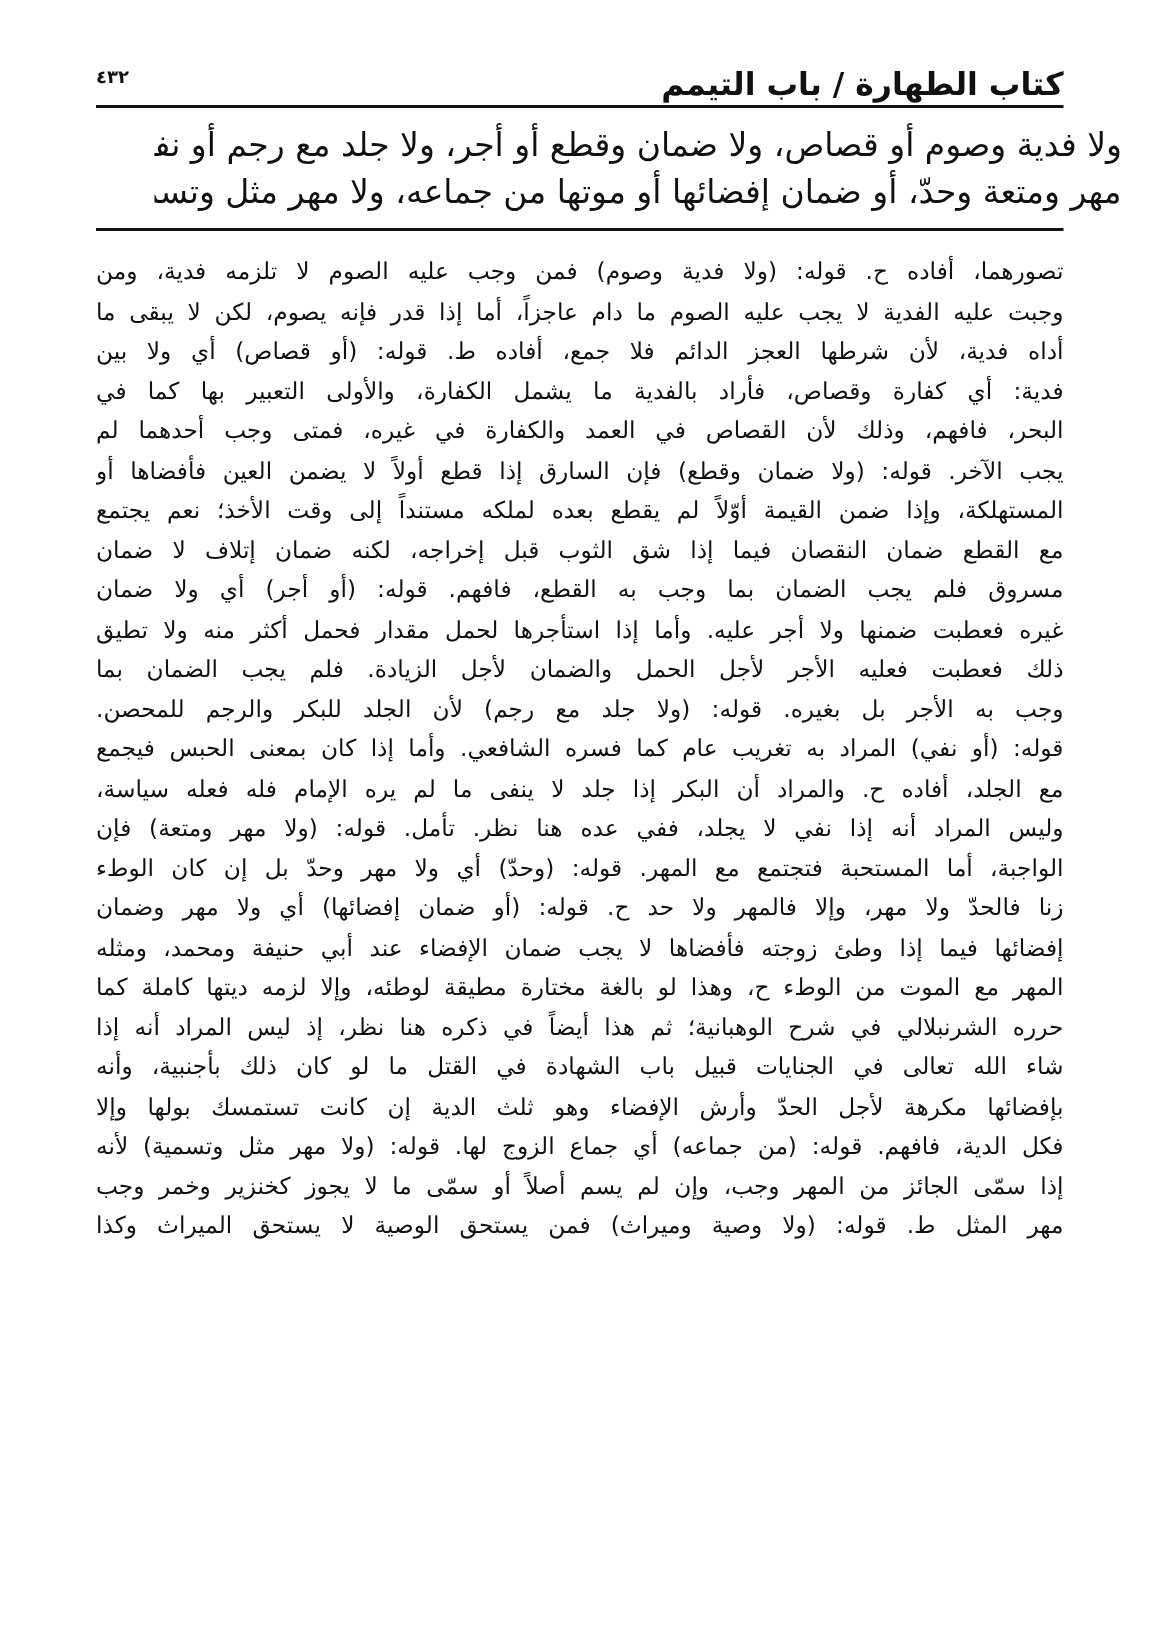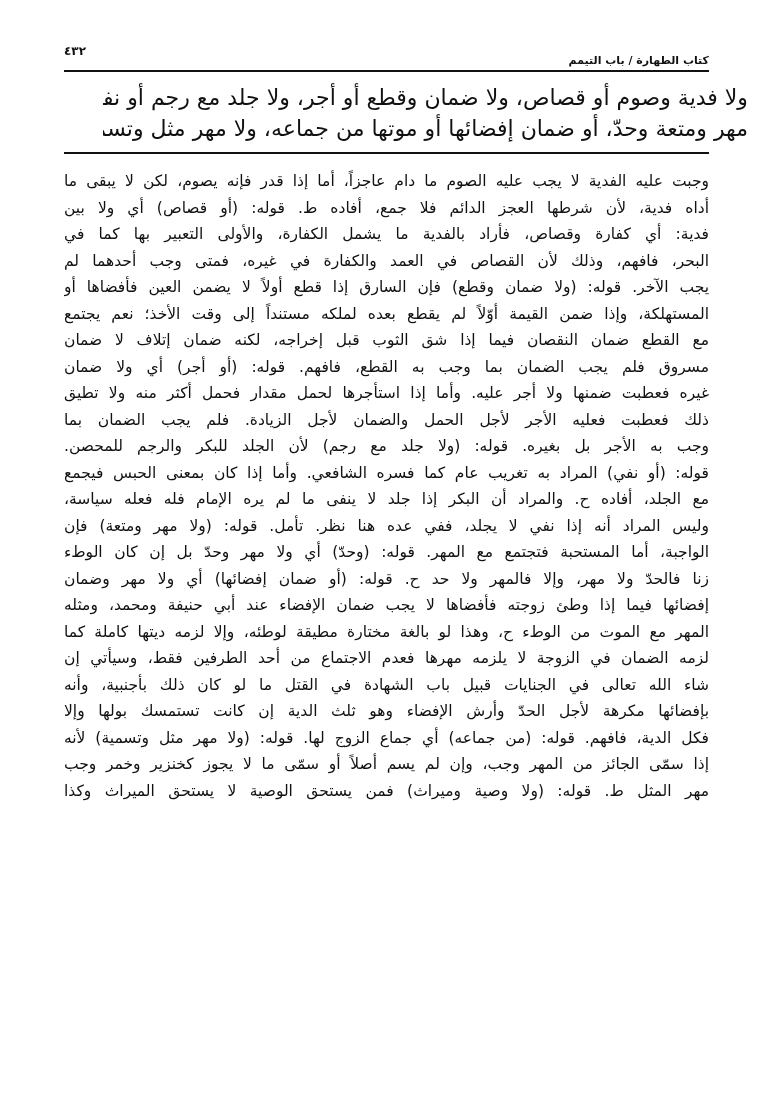--- a/index.html
+++ b/index.html
@@ -1,19 +1,19 @@
 <!DOCTYPE html>
 <html><head>
 <meta charset="utf-8">
 <style>
   html, body { margin: 0; padding: 0; background: #ffffff; }
   body { width: 767px; height: 1098px; position: relative; overflow: hidden; color: #111; }
   .page { position: absolute; left: 64px; top: 0; width: 645px; direction: rtl; font-family: "DejaVu Sans", sans-serif; }
   .running-head { position: absolute; top: 42px; left: 0; width: 645px; height: 28px; border-bottom: 2px solid #111; }
-  .head-title { position: absolute; right: 0; top: 12px; font-weight: bold; font-size: 11px; }
+  .head-title { position: absolute; right: 0; top: 2px; font-weight: bold; font-size: 21px; }
   .head-page { position: absolute; left: 0; top: 2px; font-weight: bold; font-size: 12px; }
   .matn { position: absolute; top: 82px; left: 0; width: 645px; font-size: 22px; line-height: 31px; text-align: justify; margin-left: 39px; }
   .matn-line { display: block; text-align-last: justify; height: 31px; white-space: nowrap; overflow: hidden; }
   .rule { position: absolute; top: 152px; left: 0; width: 645px; border-top: 2px solid #111; }
   .sharh { position: absolute; top: 168px; left: 0; width: 645px; font-size: 15.5px; line-height: 26.5px; }
   .sharh-line { display: block; text-align: justify; text-align-last: justify; height: 26.5px; white-space: nowrap; overflow: hidden; }
 </style>
 </head>
 <body>
 
@@ -24,39 +24,40 @@
   </div>
 
   <div class="matn">
     <span class="matn-line">ولا فدية وصوم أو قصاص، ولا ضمان وقطع أو أجر، ولا جلد مع رجم أو نفي، ولا</span>
     <span class="matn-line">مهر ومتعة وحدّ، أو ضمان إفضائها أو موتها من جماعه، ولا مهر مثل وتسمية، ولا وصية</span>
   </div>
 
   <div class="rule"></div>
 
   <div class="sharh">
+    <span class="sharh-line">تصورهما، أفاده ح. قوله: (ولا فدية وصوم) فمن وجب عليه الصوم لا تلزمه فدية، ومن</span>
     <span class="sharh-line">وجبت عليه الفدية لا يجب عليه الصوم ما دام عاجزاً، أما إذا قدر فإنه يصوم، لكن لا يبقى ما</span>
     <span class="sharh-line">أداه فدية، لأن شرطها العجز الدائم فلا جمع، أفاده ط. قوله: (أو قصاص) أي ولا بين</span>
     <span class="sharh-line">فدية: أي كفارة وقصاص، فأراد بالفدية ما يشمل الكفارة، والأولى التعبير بها كما في</span>
     <span class="sharh-line">البحر، فافهم، وذلك لأن القصاص في العمد والكفارة في غيره، فمتى وجب أحدهما لم</span>
     <span class="sharh-line">يجب الآخر. قوله: (ولا ضمان وقطع) فإن السارق إذا قطع أولاً لا يضمن العين فأفضاها أو</span>
     <span class="sharh-line">المستهلكة، وإذا ضمن القيمة أوّلاً لم يقطع بعده لملكه مستنداً إلى وقت الأخذ؛ نعم يجتمع</span>
     <span class="sharh-line">مع القطع ضمان النقصان فيما إذا شق الثوب قبل إخراجه، لكنه ضمان إتلاف لا ضمان</span>
     <span class="sharh-line">مسروق فلم يجب الضمان بما وجب به القطع، فافهم. قوله: (أو أجر) أي ولا ضمان</span>
     <span class="sharh-line">غيره فعطبت ضمنها ولا أجر عليه. وأما إذا استأجرها لحمل مقدار فحمل أكثر منه ولا تطيق</span>
     <span class="sharh-line">ذلك فعطبت فعليه الأجر لأجل الحمل والضمان لأجل الزيادة. فلم يجب الضمان بما</span>
     <span class="sharh-line">وجب به الأجر بل بغيره. قوله: (ولا جلد مع رجم) لأن الجلد للبكر والرجم للمحصن.</span>
     <span class="sharh-line">قوله: (أو نفي) المراد به تغريب عام كما فسره الشافعي. وأما إذا كان بمعنى الحبس فيجمع</span>
     <span class="sharh-line">مع الجلد، أفاده ح. والمراد أن البكر إذا جلد لا ينفى ما لم يره الإمام فله فعله سياسة،</span>
     <span class="sharh-line">وليس المراد أنه إذا نفي لا يجلد، ففي عده هنا نظر. تأمل. قوله: (ولا مهر ومتعة) فإن</span>
     <span class="sharh-line">الواجبة، أما المستحبة فتجتمع مع المهر. قوله: (وحدّ) أي ولا مهر وحدّ بل إن كان الوطء</span>
     <span class="sharh-line">زنا فالحدّ ولا مهر، وإلا فالمهر ولا حد ح. قوله: (أو ضمان إفضائها) أي ولا مهر وضمان</span>
     <span class="sharh-line">إفضائها فيما إذا وطئ زوجته فأفضاها لا يجب ضمان الإفضاء عند أبي حنيفة ومحمد، ومثله</span>
     <span class="sharh-line">المهر مع الموت من الوطء ح، وهذا لو بالغة مختارة مطيقة لوطئه، وإلا لزمه ديتها كاملة كما</span>
-    <span class="sharh-line">لزمه الضمان في الزوجة لا يلزمه مهرها فعدم الاجتماع من أحد الطرفين فقط، وسيأتي إن</span>
+    <span class="sharh-line">حرره الشرنبلالي في شرح الوهبانية؛ ثم هذا أيضاً في ذكره هنا نظر، إذ ليس المراد أنه إذا</span>
     <span class="sharh-line">شاء الله تعالى في الجنايات قبيل باب الشهادة في القتل ما لو كان ذلك بأجنبية، وأنه</span>
     <span class="sharh-line">بإفضائها مكرهة لأجل الحدّ وأرش الإفضاء وهو ثلث الدية إن كانت تستمسك بولها وإلا</span>
     <span class="sharh-line">فكل الدية، فافهم. قوله: (من جماعه) أي جماع الزوج لها. قوله: (ولا مهر مثل وتسمية) لأنه</span>
     <span class="sharh-line">إذا سمّى الجائز من المهر وجب، وإن لم يسم أصلاً أو سمّى ما لا يجوز كخنزير وخمر وجب</span>
     <span class="sharh-line">مهر المثل ط. قوله: (ولا وصية وميراث) فمن يستحق الوصية لا يستحق الميراث وكذا</span>
 
   </div>
 </div>
 
 </body></html>

